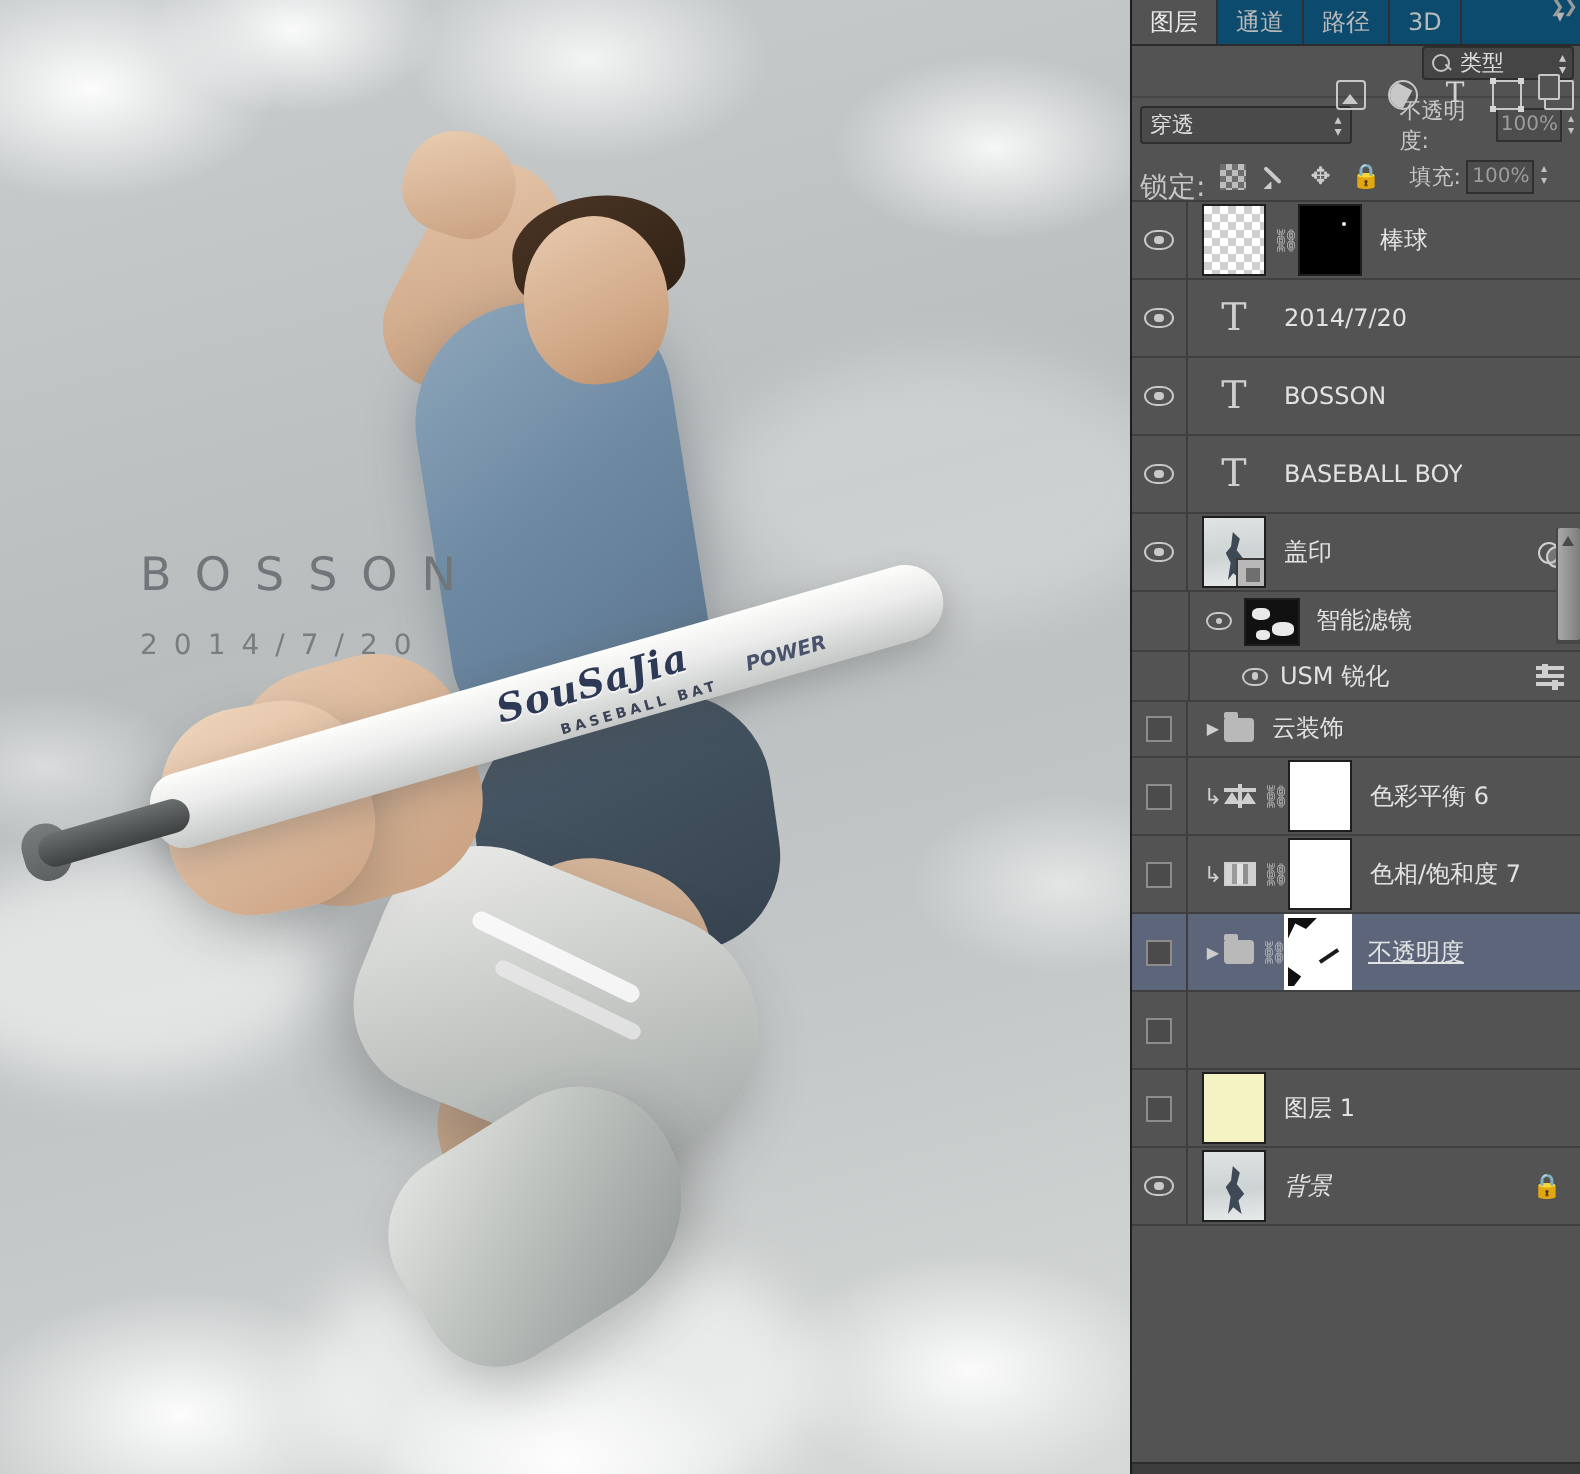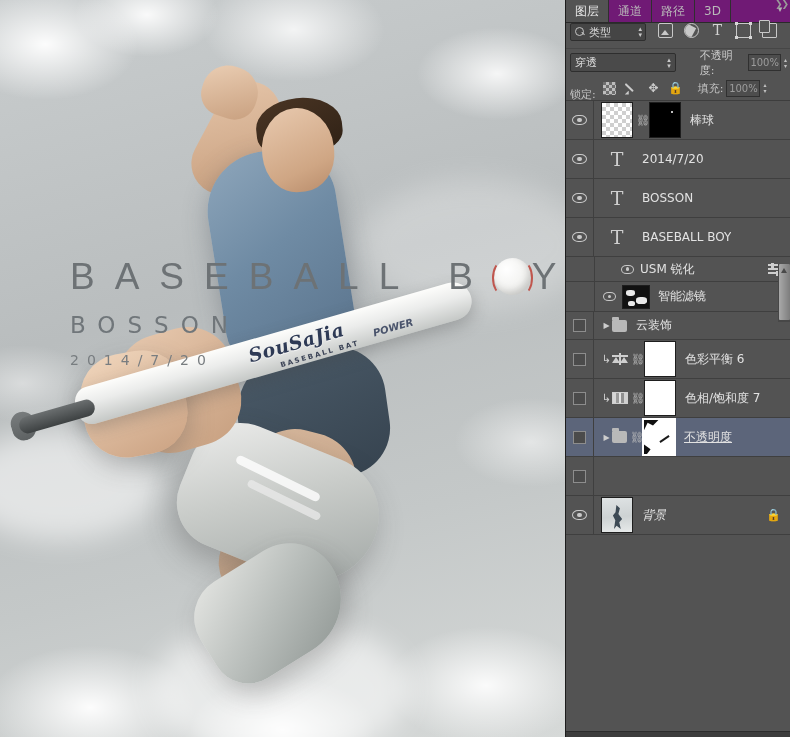--- a/index.html
+++ b/index.html
@@ -84,31 +84,31 @@
     position:relative;box-shadow:inset -3px -4px 7px rgba(0,0,0,.12);margin:0 1px;}
   .baseball:before,.baseball:after{content:"";position:absolute;width:16px;height:30px;top:3px;
     border:2px solid #c0564e;border-radius:50%;}
   .baseball:before{left:-2px;border-right-color:transparent;border-top-color:transparent;border-bottom-color:transparent;}
   .baseball:after{right:-2px;border-left-color:transparent;border-top-color:transparent;border-bottom-color:transparent;}
 
   
   #panel{position:absolute;left:565px;top:0;width:225px;height:737px;background:#535353;
     border-left:1px solid #1d1d1d;}
 
-  .tabbar{position:relative;height:22px;background:#701a75;border-bottom:1px solid #2a2a2a;
+  .tabbar{position:relative;height:22px;background:#0c4a6e;border-bottom:1px solid #2a2a2a;
     display:flex;align-items:stretch;}
   .tab{padding:0 9px;display:flex;align-items:center;font-size:12px;color:#b9b9b9;
     border-right:1px solid #2f2f2f;}
   .tab.active{background:#535353;color:#e6e6e6;}
   .panel-menu{position:absolute;right:4px;top:2px;width:14px;height:14px;color:#b5b5b5;font-size:9px;
     display:flex;align-items:center;justify-content:center;}
   .collapse-ic{position:absolute;right:3px;top:-1px;color:#9a9a9a;font-size:9px;letter-spacing:-1px;}
 
-  .filterbar{height:25px;background:#535353;display:flex;align-items:flex-start;padding:0 4px;
-    border-bottom:1px solid #464646;}
+  .filterbar{height:25px;background:#535353;display:flex;align-items:flex-end;padding:0 4px;
+    border-bottom:1px solid #464646;flex-direction:column;}
   .kindsel{display:flex;align-items:center;height:18px;width:76px;background:#454545;
     border:1px solid #2e2e2e;border-radius:2px;padding:0 3px;box-sizing:border-box;}
   .kindsel .mag{width:12px;height:12px;position:relative;margin-right:3px;flex:0 0 auto;}
   .kindsel .mag:before{content:"";position:absolute;left:1px;top:1px;width:7px;height:7px;
     border:1.3px solid #c3c3c3;border-radius:50%;}
   .kindsel .mag:after{content:"";position:absolute;left:7px;top:7px;width:4px;height:1.4px;
     background:#c3c3c3;transform:rotate(45deg);}
   .kindsel .kindtxt{font-size:11px;color:#dcdcdc;flex:1;}
   .kindsel .updown{font-size:7px;color:#c9c9c9;line-height:6px;text-align:center;}
   .ficons{display:flex;align-items:center;gap:11px;margin-left:12px;}
@@ -132,21 +132,21 @@
     display:flex;align-items:center;padding:0 4px;box-sizing:border-box;}
   .blendsel .bt{font-size:11px;color:#dcdcdc;flex:1;}
   .blendsel .updown{font-size:7px;color:#c9c9c9;line-height:6px;}
   .opalabel{font-size:11px;color:#c9c9c9;margin-left:24px;}
   .numbox{width:34px;height:17px;background:#4d4d4d;border:1px solid #303030;margin-left:3px;
     font-size:10px;color:#9c9c9c;display:flex;align-items:center;justify-content:center;box-sizing:border-box;}
   .tinyarrow{font-size:6px;color:#c0c0c0;margin-left:3px;line-height:6px;}
 
   .lockbar{height:24px;background:#535353;display:flex;align-items:center;padding:0 4px;
     border-bottom:1px solid #3d3d3d;}
-  .locklabel{font-size:11px;color:#c6c6c6;margin-top:12px;}
+  .locklabel{font-size:14px;color:#c6c6c6;margin-top:12px;}
   .lockicons{display:flex;align-items:center;gap:9px;margin-left:7px;}
   .lk{width:13px;height:13px;position:relative;}
   .lk.checker{background:
       linear-gradient(45deg,#bdbdbd 25%,transparent 25%,transparent 75%,#bdbdbd 75%) 0 0/6px 6px,
       linear-gradient(45deg,#bdbdbd 25%,transparent 25%,transparent 75%,#bdbdbd 75%) 3px 3px/6px 6px,
       #6f6f6f;}
   .lk.brush:after{content:"";position:absolute;left:1px;top:1px;width:11px;height:2.4px;
     background:#cbcbcb;transform:rotate(44deg);transform-origin:left top;border-radius:1px;}
   .lk.brush:before{content:"";position:absolute;left:0px;top:9px;width:4px;height:4px;
     background:#cbcbcb;clip-path:polygon(0 100%,100% 0,100% 100%);}
@@ -275,21 +275,20 @@
     <div class="bat">
       <div class="bat-body"></div>
       <div class="bat-knob"></div>
       <div class="bat-handle"></div>
       <div class="bat-logo">SouSaJia</div>
       <div class="bat-sub">BASEBALL BAT</div>
       <div class="bat-power">POWER</div>
     </div>
 
     <div id="poster">
-      <div class="poster-title"><span>BASEBALL B</span><span class="baseball"></span><span>Y</span></div>
       <div class="poster-sub">BOSSON</div>
       <div class="poster-date">2014/7/20</div>
     </div>
   </div>
 
   <div id="panel">
 
     <div class="tabbar">
       <div class="tab active">图层</div>
       <div class="tab">通道</div>
@@ -387,49 +386,61 @@
             <span class="eye"></span>
           </div>
         <div class="body">
           <div class="thumb" style="background:#535353;border:none;display:flex;align-items:center;justify-content:center;">
             <span style="font-family:'DejaVu Serif','Liberation Serif',serif;font-size:19px;color:#cfcfcf;">T</span>
           </div>
           <span class="lname">BASEBALL BOY</span>
         </div>
       </div>
 
+      <div class="lrow">
+        <div class="eyecell">
+            <span class="eye"></span>
+          </div>
+        <div class="body">
+          <div class="thumb photo smartbadge">
+              <span class="silh"></span>
+            </div>
+          <span class="lname">盖印</span>
+          <span class="fxbadge"></span>
+        </div>
+      </div>
+
+      <div class="frow" style="height:30px;">
+        <div class="eyecell"></div>
+        <div class="fbody" style="padding-left:8px;">
+          <span class="eyesm"></span>
+          <div class="thumb filterthumb" style="width:28px;height:24px;">
+            <span class="blob" style="left:3px;top:4px;width:9px;height:6px;border-radius:40%;"></span>
+            <span class="blob" style="left:13px;top:11px;width:11px;height:7px;border-radius:40%;"></span>
+            <span class="blob" style="left:5px;top:15px;width:7px;height:5px;border-radius:40%;"></span>
+          </div>
+          <span class="fname" style="margin-left:8px;">智能滤镜</span>
+        </div>
+      </div>
 
       <div class="frow" style="height:25px;">
         <div class="eyecell"></div>
         <div class="fbody" style="padding-left:26px;">
           <span class="eyesm"></span>
           <span class="fname">USM 锐化</span>
           <span class="fsettings">
               <i></i>
               <i></i>
               <i></i>
               <b></b>
               <b></b>
             </span>
         </div>
       </div>
 
-      <div class="frow" style="height:30px;">
-        <div class="eyecell"></div>
-        <div class="fbody" style="padding-left:8px;">
-          <span class="eyesm"></span>
-          <div class="thumb filterthumb" style="width:28px;height:24px;">
-            <span class="blob" style="left:3px;top:4px;width:9px;height:6px;border-radius:40%;"></span>
-            <span class="blob" style="left:13px;top:11px;width:11px;height:7px;border-radius:40%;"></span>
-            <span class="blob" style="left:5px;top:15px;width:7px;height:5px;border-radius:40%;"></span>
-          </div>
-          <span class="fname" style="margin-left:8px;">智能滤镜</span>
-        </div>
-      </div>
-
       <div class="lrow" style="height:28px;">
         <div class="eyecell">
             <span class="vischeck"></span>
           </div>
         <div class="body">
           <span class="grouparrow">▶</span>
           <span class="folder"></span>
           <span class="lname">云装饰</span>
         </div>
       </div>
@@ -478,20 +489,29 @@
           <span class="lname editing">不透明度</span>
         </div>
       </div>
 
       <div class="lrow">
         <div class="eyecell">
             <span class="vischeck"></span>
           </div>
       </div>
 
+      <div class="lrow">
+        <div class="eyecell">
+            <span class="vischeck"></span>
+          </div>
+        <div class="body">
+          <div class="thumb cream"></div>
+          <span class="lname">图层 1</span>
+        </div>
+      </div>
 
       <div class="lrow">
         <div class="eyecell">
             <span class="eye"></span>
           </div>
         <div class="body">
           <div class="thumb photo">
               <span class="silh"></span>
             </div>
           <span class="lname italic">背景</span>

